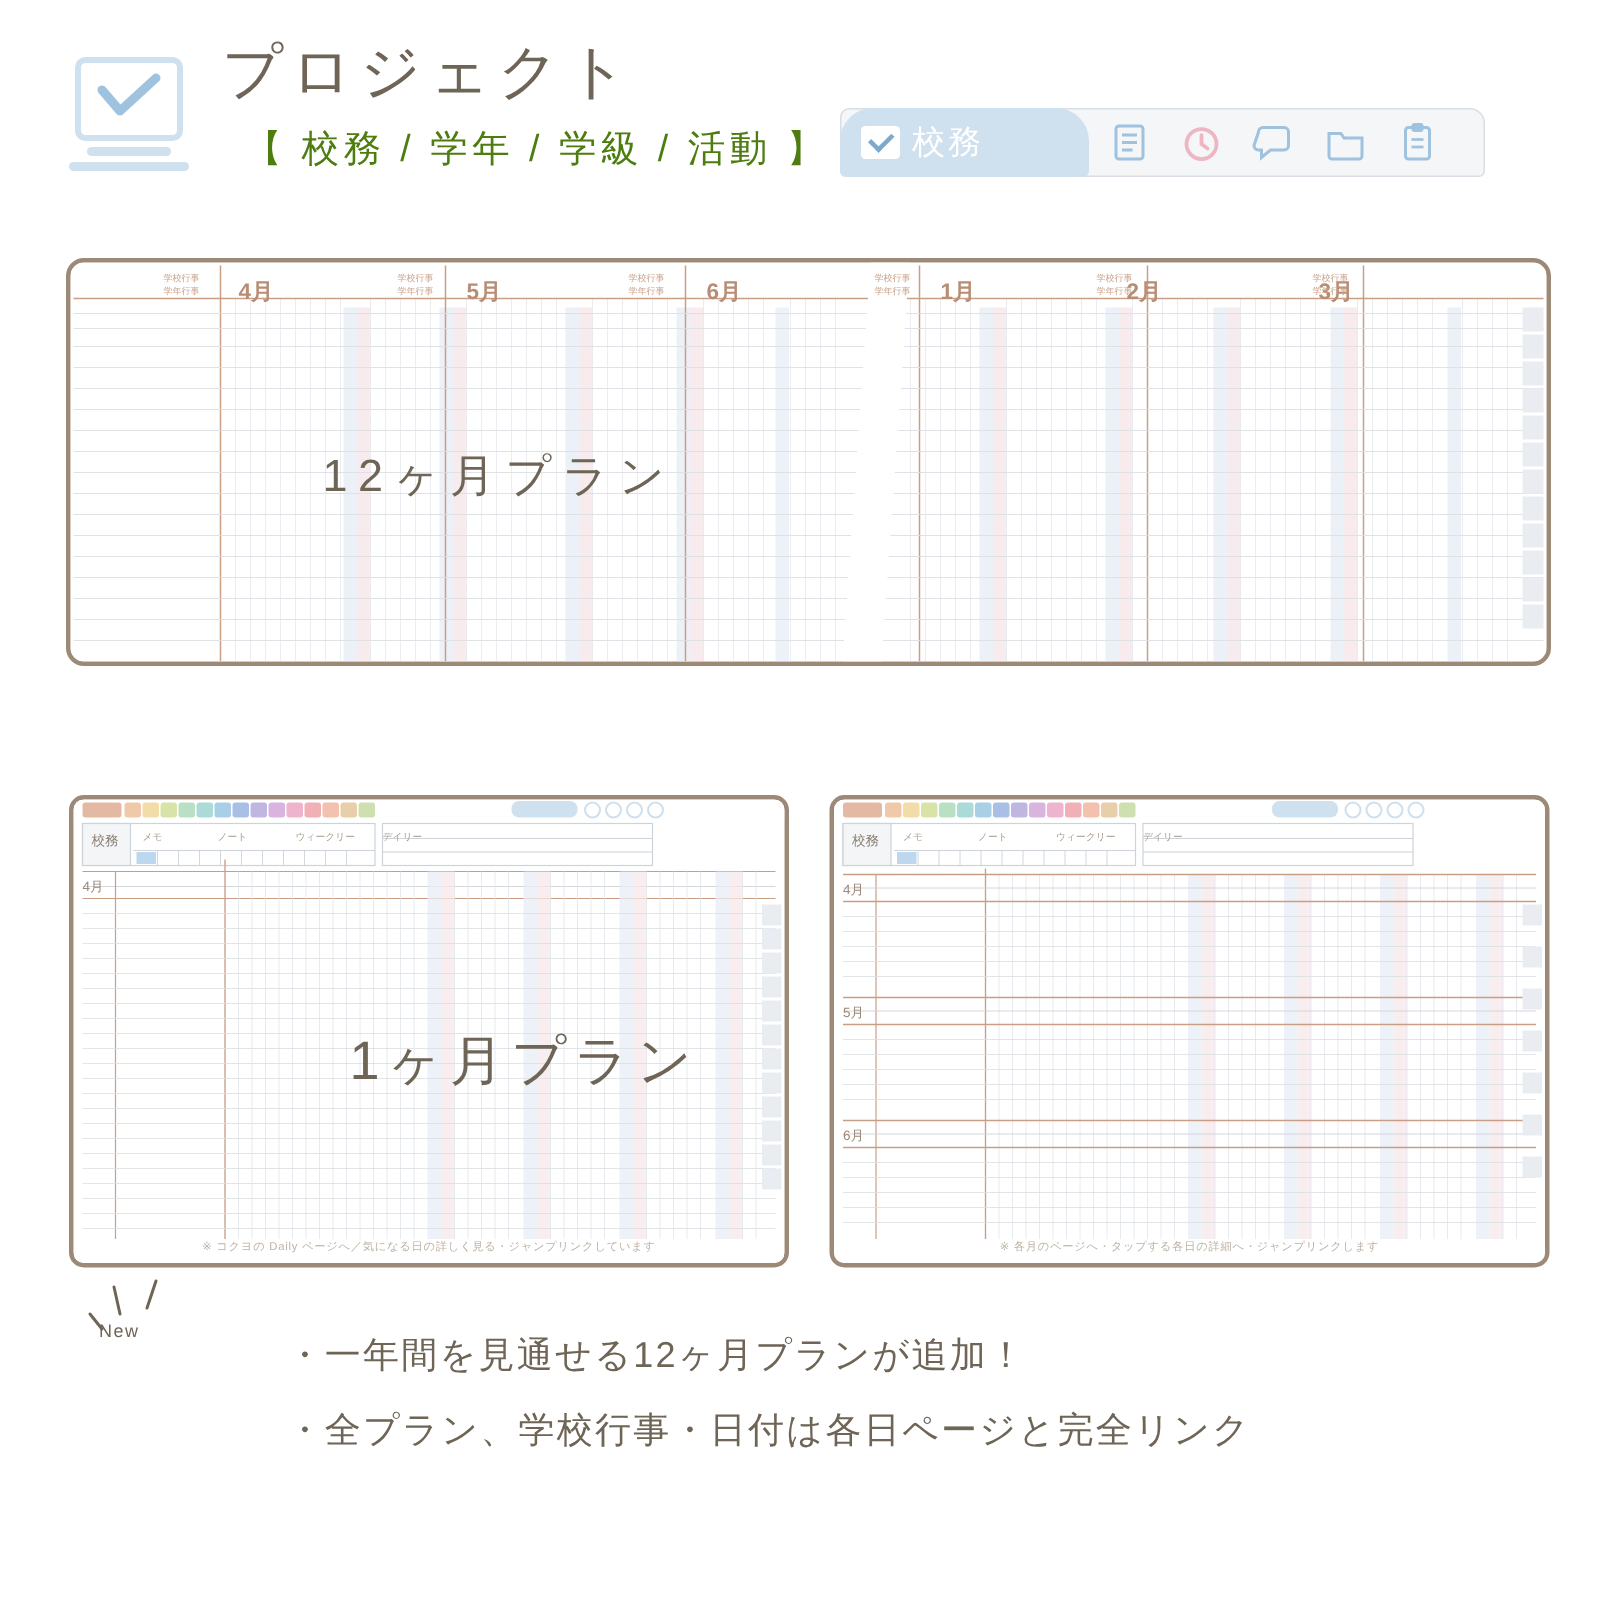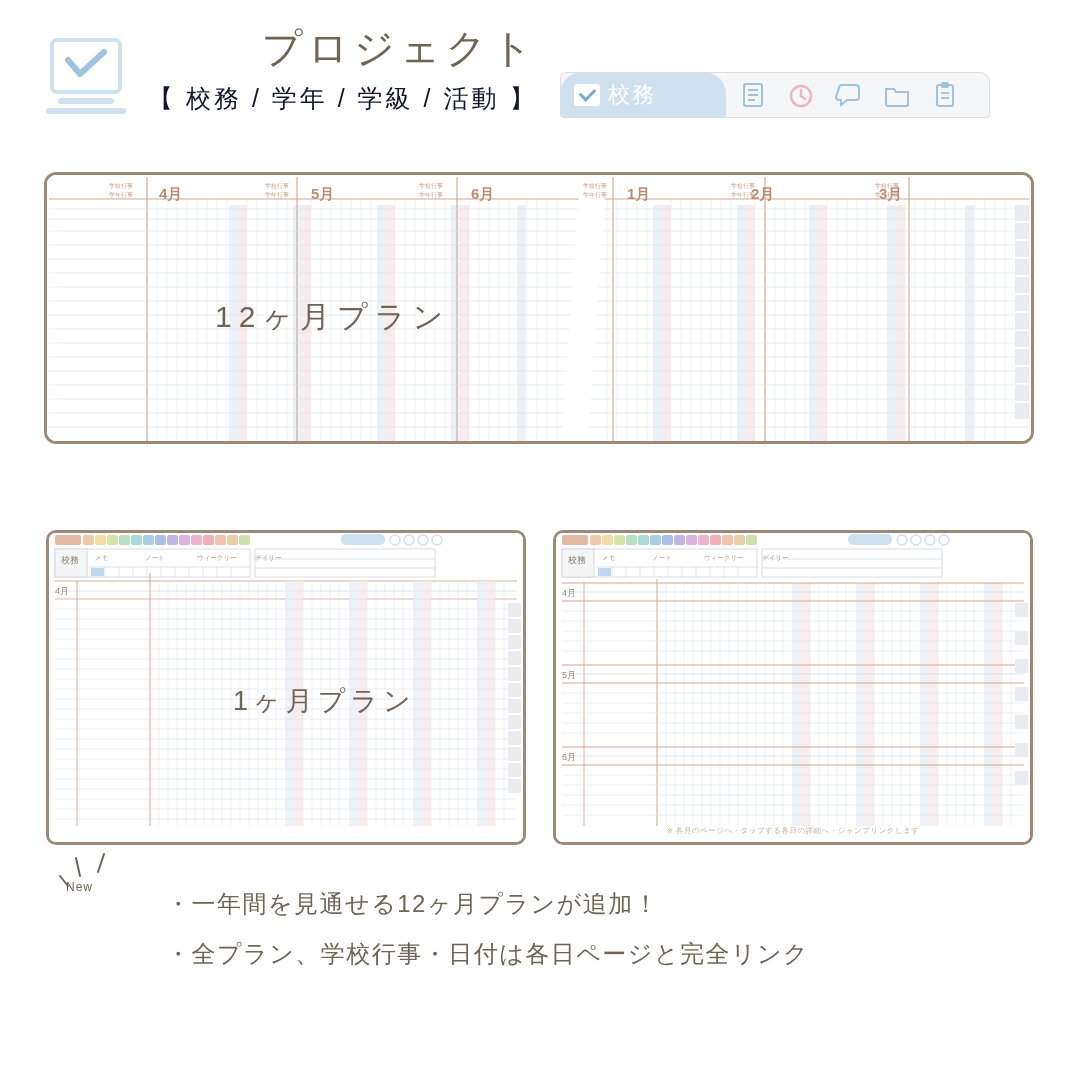--- a/index.html
+++ b/index.html
@@ -5,29 +5,29 @@
   html,body{margin:0;padding:0;}
   body{
     width:1081px;height:1081px;
     background:#ffffff;
     font-family:"Liberation Sans","DejaVu Sans",sans-serif;
     color:#5a5246;
     position:relative;
     overflow:hidden;
   }
   
-  #header{position:absolute;left:0;top:0;width:1081px;height:150px;text-align:right;}
+  #header{position:absolute;left:0;top:0;width:1081px;height:150px;}
   #laptop-icon{position:absolute;left:38px;top:28px;width:96px;height:96px;}
   #title-block{position:absolute;left:148px;top:26px;}
   #page-title{
     font-size:40px;letter-spacing:5px;color:#6f6557;font-weight:400;
     line-height:1.1;
   }
   #page-subtitle{
-    margin-top:12px;font-size:25px;letter-spacing:3px;color:#0f172a;
+    margin-top:12px;font-size:25px;letter-spacing:3px;color:#4d7c0f;margin-left:15px;
   }
   
   #tabstrip{
     position:absolute;left:560px;top:72px;width:430px;height:46px;
   }
   #tabstrip .strip-bg{
     position:absolute;left:0;top:0;width:430px;height:46px;
     background:#f4f6f8;border:1px solid #d8dee4;border-radius:6px 10px 4px 4px;
     box-sizing:border-box;
   }
@@ -86,31 +86,32 @@
   }
   #plan1{left:46px;top:530px;}
   #plan3{left:553px;top:530px;}
   .footnote{
     position:absolute;bottom:6px;left:0;width:100%;text-align:center;
     font-size:7.5px;color:#bdb2a4;letter-spacing:.5px;
   }
   .sp-mlabel{
     position:absolute;left:6px;font-size:9px;color:#9c8977;
   }
-  #plan1-label{left:184px;top:150px;font-size:27px;letter-spacing:5px;}
+  #plan1-label{left:184px;top:150px;font-size:36px;letter-spacing:5px;}
   
   #new-badge{
     position:absolute;left:66px;top:880px;font-size:12px;color:#6f6557;
     letter-spacing:1px;
   }
   .sparkle{position:absolute;left:58px;top:846px;width:78px;height:46px;}
   #bullets{position:absolute;left:166px;top:892px;}
   .bullet{
     font-size:24px;color:#6f6557;letter-spacing:1.5px;line-height:1.0;
     margin-bottom:26px;
+    margin-left:25px;
   }
 </style>
 </head>
 <body>
 
 <div id="header">
 
   <div id="laptop-icon">
     <svg width="96" height="96" viewBox="0 0 96 96">
       <rect x="14" y="12" width="68" height="52" rx="5" fill="none" stroke="#cfe0ef" stroke-width="4"></rect>
@@ -488,20 +489,21 @@
         <rect x="459" y="246" width="13" height="14"></rect>
     </g>
   </svg>
 
   <div style="position:absolute;left:12px;top:21px;font-size:9px;color:#8a7f70;">校務</div>
   <div style="position:absolute;left:46px;top:21px;font-size:6.5px;color:#a89c8d;">メモ</div>
   <div style="position:absolute;left:96px;top:21px;font-size:6.5px;color:#a89c8d;">ノート</div>
   <div style="position:absolute;left:148px;top:21px;font-size:6.5px;color:#a89c8d;">ウィークリー</div>
   <div style="position:absolute;left:206px;top:21px;font-size:6.5px;color:#a89c8d;">デイリー</div>
   <div class="sp-mlabel" style="top:52px;">4月</div>
+  <div class="footnote">※ コクヨの Daily ページへ／気になる日の詳しく見る・ジャンプリンクしています</div>
   <div class="planlabel" id="plan1-label">1ヶ月プラン</div>
 </div>
 
 <div class="smallplan" id="plan3">
   <svg class="grid-canvas" viewBox="0 0 474 309" preserveAspectRatio="none">
     <rect x="0" y="0" width="474" height="309" fill="#ffffff"></rect>
     <g>
       <rect x="6" y="2" width="26" height="10" rx="2" fill="#e3b9a4"></rect>
       <rect x="34" y="2" width="11" height="10" rx="2" fill="#f0c9a8"></rect>
       <rect x="46" y="2" width="11" height="10" rx="2" fill="#f2dca8"></rect>

